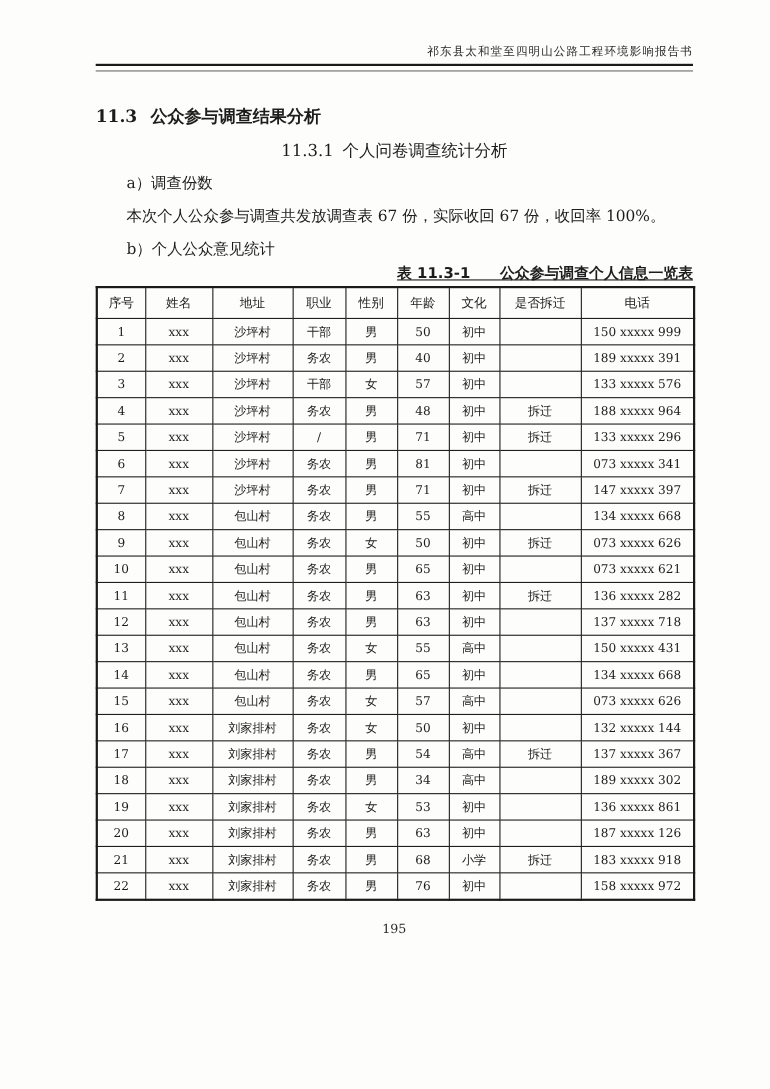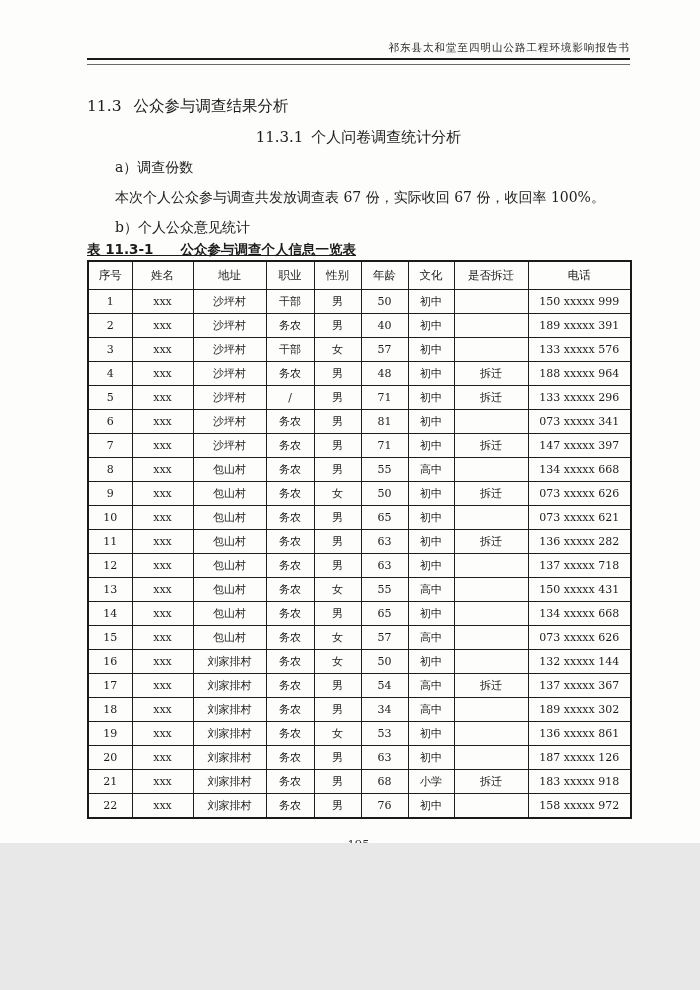--- a/index.html
+++ b/index.html
@@ -1,19 +1,19 @@
 <!DOCTYPE html>
 <html lang="zh"><head>
 <meta charset="utf-8">
 <style>
   html,body { margin:0; padding:0; background:#e8e8e8; }
   .page {
     position: relative;
     width: 700px;
-    height: 843px;
+    height: 990px;
     margin: 0 auto;
     background: #fdfdfc;
     box-sizing: border-box;
     padding: 40px 70px 0 87px;
     font-family: "DejaVu Serif", "Liberation Serif", serif;
     color: #1c1c1c;
     overflow: hidden;
   }
   .doc-header {
     text-align: right;
@@ -24,21 +24,21 @@
   }
   .header-rule {
     margin-top: 4px;
     height: 4px;
     border-top: 2px solid #1a1a1a;
     border-bottom: 1px solid #6a6a6a;
   }
   .h1 {
     margin-top: 30px;
     font-size: 15.5px;
-    font-weight: normal;
+    font-weight: bold;
     line-height: 22px;
     font-family: "DejaVu Sans", "Liberation Sans", sans-serif;
   }
   .h1 .num { font-family: "DejaVu Serif", "Liberation Serif", serif; margin-right: 12px; }
   .h2 {
     margin-top: 9px;
     font-size: 15px;
     line-height: 22px;
     text-align: center;
   }
@@ -51,21 +51,21 @@
   }
   .para {
     margin-top: 3px;
     font-size: 14px;
     line-height: 27px;
     text-indent: 2em;
     text-align: justify;
   }
   .table-caption {
     margin-top: 1px;
-    text-align: left;
+    text-align: right;
     font-size: 13.5px;
     font-weight: bold;
     line-height: 20px;
     font-family: "DejaVu Sans", "Liberation Sans", sans-serif;
     text-decoration: underline;
   }
   table.survey {
     margin-top: 1px;
     width: 543px;
     border-collapse: collapse;

